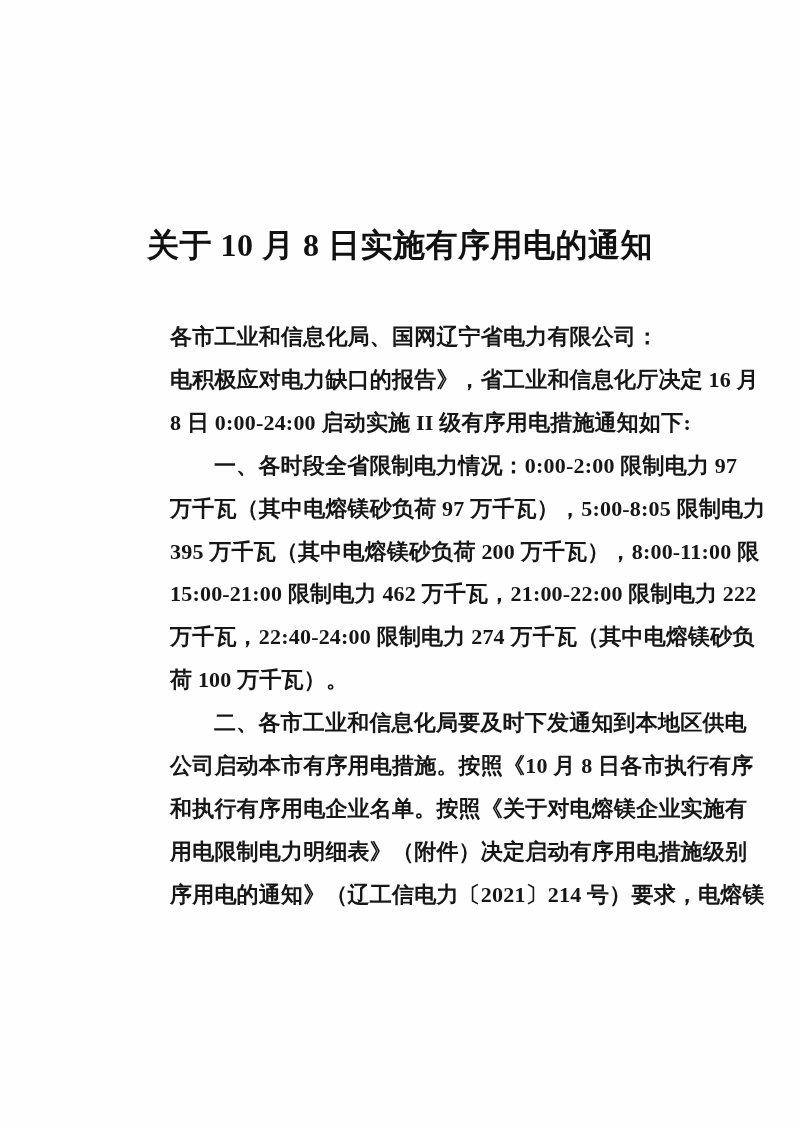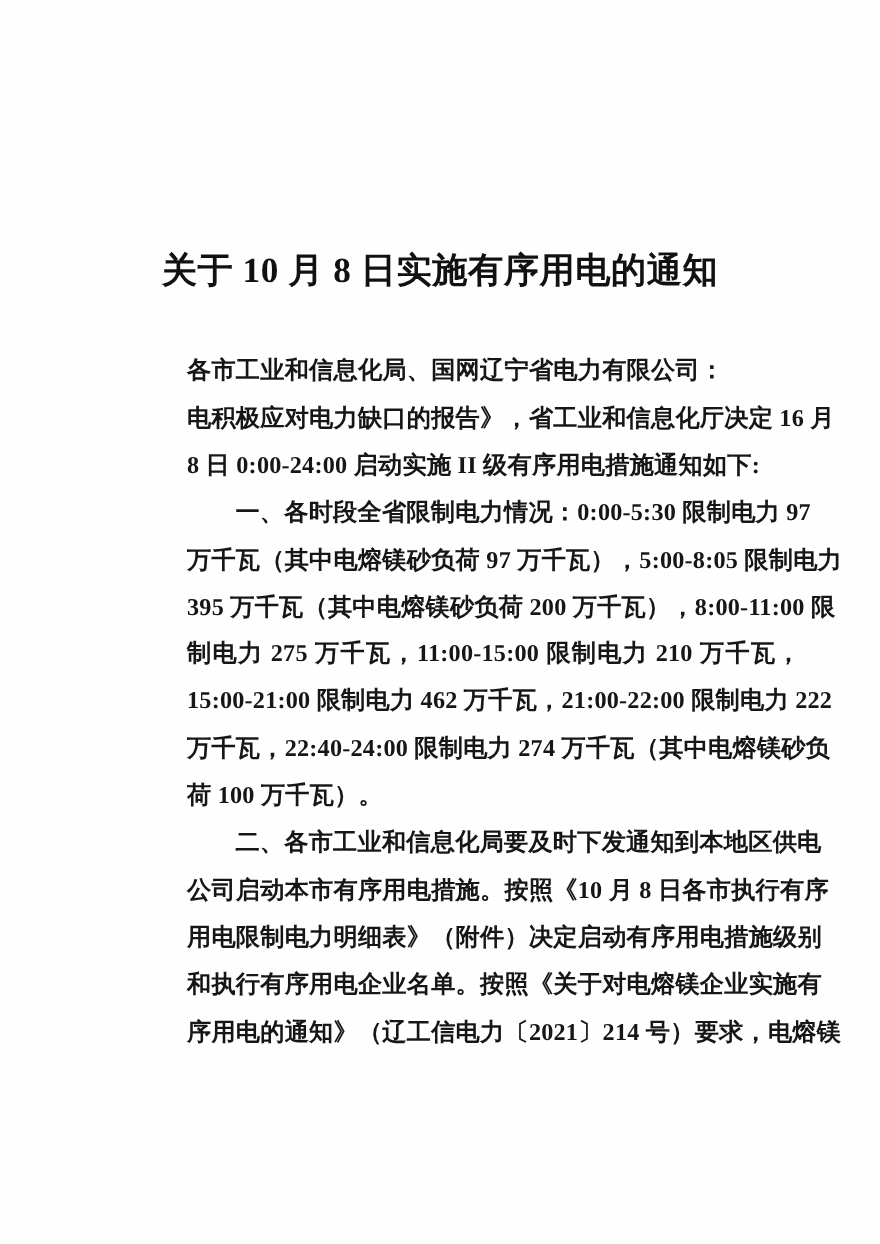--- a/index.html
+++ b/index.html
@@ -59,27 +59,26 @@
 <body>
 
 <div class="page">
   <h1 class="title">关于 10 月 8 日实施有序用电的通知</h1>
 
   <div class="content">
     <div class="line salutation">各市工业和信息化局、国网辽宁省电力有限公司：</div>
     <div id="paragraphs">
         <div class="line">电积极应对电力缺口的报告》，省工业和信息化厅决定 16 月</div>
         <div class="line last">8 日 0:00-24:00 启动实施 II 级有序用电措施通知如下:</div>
-        <div class="line first">一、各时段全省限制电力情况：0:00-5:30 限制电力 97</div>
+        <div class="line first">一、各时段全省限制电力情况：0:00-2:00 限制电力 97</div>
         <div class="line">万千瓦（其中电熔镁砂负荷 97 万千瓦），5:00-8:05 限制电力</div>
         <div class="line">395 万千瓦（其中电熔镁砂负荷 200 万千瓦），8:00-11:00 限</div>
-        <div class="line">制电力 275 万千瓦，11:00-15:00 限制电力 210 万千瓦，</div>
         <div class="line">15:00-21:00 限制电力 462 万千瓦，21:00-22:00 限制电力 222</div>
         <div class="line">万千瓦，22:40-24:00 限制电力 274 万千瓦（其中电熔镁砂负</div>
         <div class="line last">荷 100 万千瓦）。</div>
         <div class="line first">二、各市工业和信息化局要及时下发通知到本地区供电</div>
         <div class="line">公司启动本市有序用电措施。按照《10 月 8 日各市执行有序</div>
+        <div class="line">和执行有序用电企业名单。按照《关于对电熔镁企业实施有</div>
         <div class="line">用电限制电力明细表》（附件）决定启动有序用电措施级别</div>
-        <div class="line">和执行有序用电企业名单。按照《关于对电熔镁企业实施有</div>
         <div class="line last">序用电的通知》（辽工信电力〔2021〕214 号）要求，电熔镁</div>
       </div>
   </div>
 </div>
 
 </body></html>

